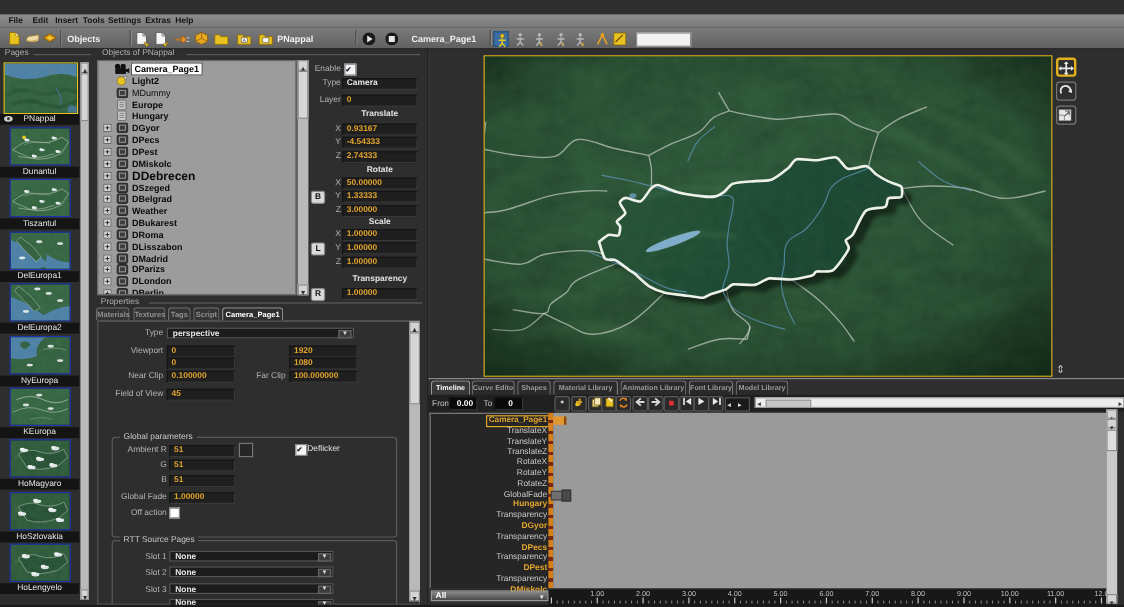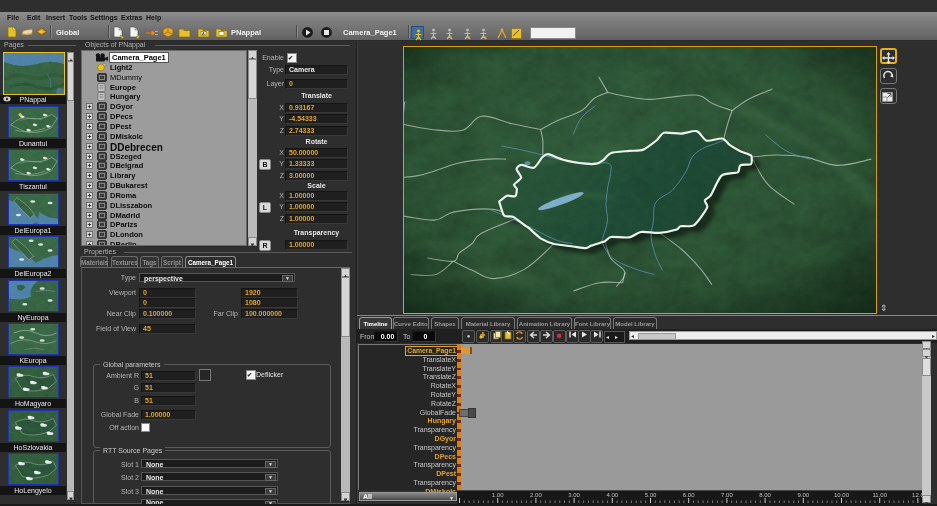--- a/index.html
+++ b/index.html
@@ -32,21 +32,21 @@
     </svg>
     <svg width="13" height="12" viewBox="0 0 13 12" style="position:absolute;left:21px;top:26px">
 <path d="M1,8 Q1,4 5,4 L11,3 Q12,5 11,8 Q7,10 1,8 Z" fill="#f0d9a8" stroke="#9a7a30" stroke-width="0.7"></path>
 <path d="M1,8 Q5,9 11,7" stroke="#c8a860" stroke-width="0.8" fill="none"></path>
     </svg>
     <svg width="13" height="11" viewBox="0 0 13 11" style="position:absolute;left:35px;top:27px">
 <path d="M6.5,1 L12,4.5 6.5,8 1,4.5 Z" fill="#d89010" stroke="#7a5208" stroke-width="0.7"></path>
 <path d="M6.5,3 L9.5,4.7 6.5,6.4 3.5,4.7 Z" fill="#f0c830"></path>
     </svg>
     <div style="position:absolute;left:50px;top:25px;width:1px;height:13px;background:#4a4a4a;border-right:1px solid #8a8a8a"></div>
-    <div style="position:absolute;left:56px;top:28px;color:#f0f0f0;font-size:7.5px;font-weight:bold">Global</div>
+    <div style="position:absolute;left:56px;top:28px;color:#f0f0f0;font-size:7.5px;font-weight:bold">Objects</div>
     <div style="position:absolute;left:108px;top:25px;width:1px;height:13px;background:#4a4a4a;border-right:1px solid #8a8a8a"></div>
     <svg width="13" height="13" viewBox="0 0 13 13" style="position:absolute;left:112px;top:26px">
       <path d="M2,1 h5 l3,3 v7 h-8 z" fill="#f4f4f4" stroke="#555" stroke-width="0.7"></path>
       <path d="M7,1 l3,3 h-3 z" fill="#d8d8d8" stroke="#555" stroke-width="0.5"></path>
       <path d="M8,9 l4,2 -2,2 z" fill="#e8c21f" stroke="#8a6a10" stroke-width="0.5"></path>
     </svg>
     <svg width="13" height="13" viewBox="0 0 13 13" style="position:absolute;left:128px;top:26px">
       <path d="M2,1 h5 l3,3 v7 h-8 z" fill="#f4f4f4" stroke="#555" stroke-width="0.7"></path>
       <path d="M7,1 l3,3 h-3 z" fill="#d8d8d8" stroke="#555" stroke-width="0.5"></path>
       <path d="M12,9 l-4,2 2,2 z" fill="#e8c21f" stroke="#8a6a10" stroke-width="0.5"></path>
@@ -528,21 +528,21 @@
       </div>
       <div style="position:absolute;left:0;top:120.2px;width:100%;height:10px">
         <svg width="7" height="7" viewBox="0 0 7 7" style="position:absolute;left:4px;top:1px">
           <rect x="0.5" y="0.5" width="6" height="6" fill="#d8d8d8" stroke="#555" stroke-width="0.7"></rect>
           <path d="M1.8,3.5 h3.4 M3.5,1.8 v3.4" stroke="#222" stroke-width="0.8"></path>
         </svg>
         <svg width="10" height="9" viewBox="0 0 10 9" style="position:absolute;left:15px;top:0px">
           <rect x="0.5" y="0.5" width="9" height="8" rx="1.5" fill="#3c3c3c" stroke="#222" stroke-width="0.8"></rect>
           <rect x="2.5" y="2.3" width="5" height="4.2" fill="none" stroke="#9a9a9a" stroke-width="0.8"></rect>
         </svg>
-        <span style="position:absolute;left:28px;top:0px;color:#0a0a0a;font-weight:bold;font-size:7.5px">Library</span>
+        <span style="position:absolute;left:28px;top:0px;color:#0a0a0a;font-weight:bold;font-size:7.5px">Weather</span>
       </div>
       <div style="position:absolute;left:0;top:130.0px;width:100%;height:10px">
         <svg width="7" height="7" viewBox="0 0 7 7" style="position:absolute;left:4px;top:1px">
           <rect x="0.5" y="0.5" width="6" height="6" fill="#d8d8d8" stroke="#555" stroke-width="0.7"></rect>
           <path d="M1.8,3.5 h3.4 M3.5,1.8 v3.4" stroke="#222" stroke-width="0.8"></path>
         </svg>
         <svg width="10" height="9" viewBox="0 0 10 9" style="position:absolute;left:15px;top:0px">
           <rect x="0.5" y="0.5" width="9" height="8" rx="1.5" fill="#3c3c3c" stroke="#222" stroke-width="0.8"></rect>
           <rect x="2.5" y="2.3" width="5" height="4.2" fill="none" stroke="#9a9a9a" stroke-width="0.8"></rect>
         </svg>

